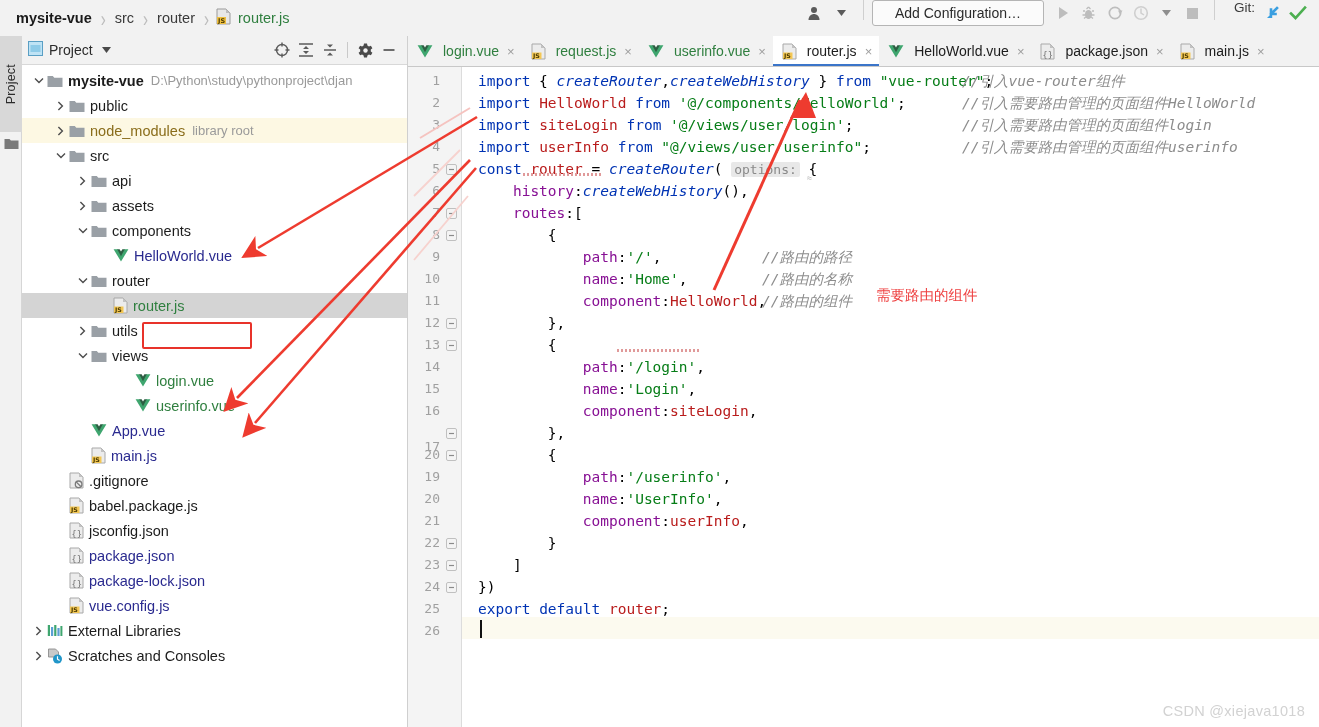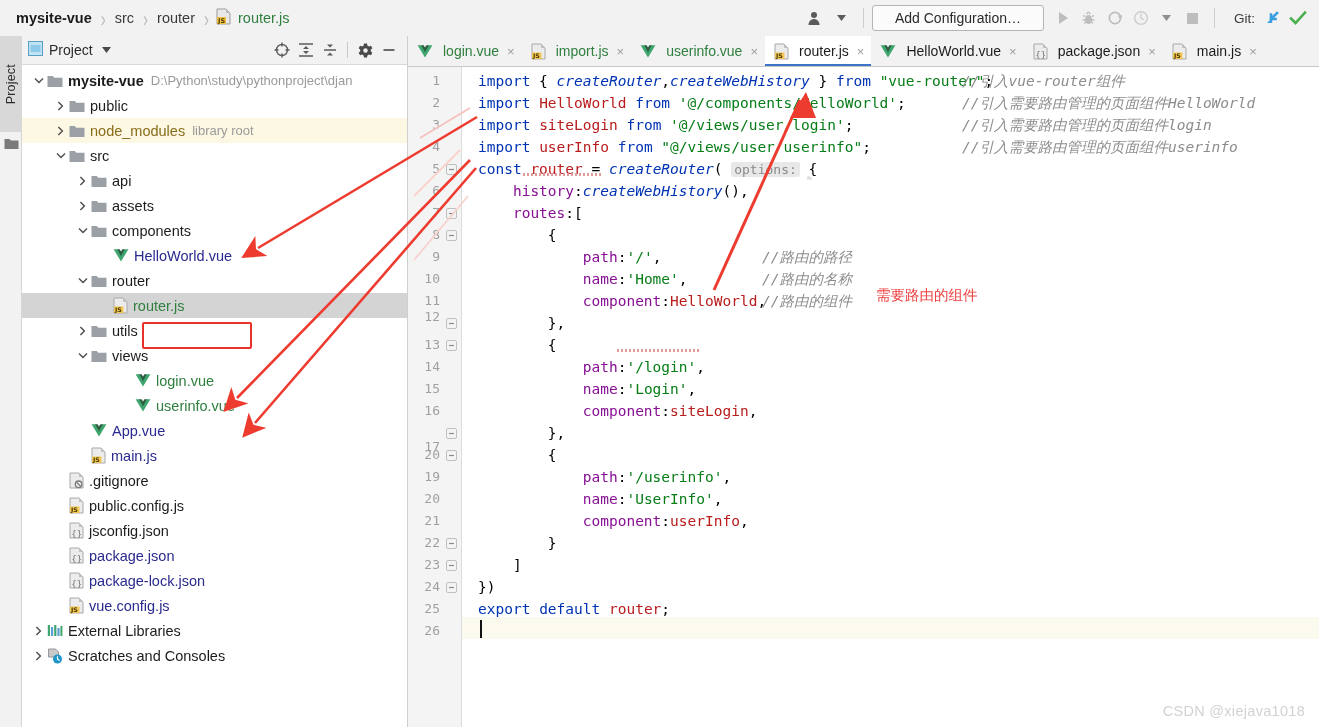--- a/index.html
+++ b/index.html
@@ -30,21 +30,21 @@
   }
   .crumb.bold { font-weight: bold; color: #1a1a1a; }
   .crumb-sep {
     color: #bdbdbd; font-size: 15px; padding: 0 7px; transform: scaleY(1.5);
   }
   .crumb.file { color: #2f7f3f; }
   .crumb-fileicon { margin-right: 5px; }
 
   .topbar-right {
     position: absolute; right: 0; top: 0; height: 36px;
-    display: flex; align-items: center; gap: 0px; padding-right: 8px;
+    display: flex; gap: 0px; padding-right: 8px;
   }
   .tb-icon {
     width: 26px; height: 26px; display: flex; align-items: center;
     justify-content: center; color: #6e6e6e;
   }
   .tb-sep {
     width: 1px; height: 20px; background: #cfcfcf; margin: 0 8px;
   }
   .add-config {
     height: 26px; min-width: 172px; border: 1px solid #b5b5b5; border-radius: 3px;
@@ -585,21 +585,21 @@
             <svg width="10" height="7"></svg>
           </span>
           <span class="node-icon">
             <svg width="15" height="17" viewBox="0 0 15 17">
               <path d="M1 1 h9 l4 4 v11 h-13 z" fill="#ececec" stroke="#a8a8a8" stroke-width="1"></path>
               <path d="M10 1 l4 4 h-4 z" fill="#c2c2c2"></path>
               <rect x="1" y="9.5" width="9.5" height="6.5" fill="#f3c755"></rect>
               <text x="2" y="15.1" font-size="6.3" font-family="DejaVu Sans, sans-serif" fill="#4a3a00" font-weight="bold">JS</text>
             </svg>
           </span>
-          <span class="node-label dark">public.config.js</span>
+          <span class="node-label dark">babel.package.js</span>
         </div>
         <div class="tree-row" style="padding-left: 32px;">
           <span class="arrow empty">
             <svg width="10" height="7"></svg>
           </span>
           <span class="node-icon">
             <svg width="15" height="17" viewBox="0 0 15 17">
               <path d="M1 1 h9 l4 4 v11 h-13 z" fill="#ececec" stroke="#a8a8a8" stroke-width="1"></path>
               <path d="M10 1 l4 4 h-4 z" fill="#c2c2c2"></path>
               <text x="2.3" y="14.6" font-size="8.5" font-family="DejaVu Sans, sans-serif" fill="#6e6e6e">{}</text>
@@ -696,21 +696,21 @@
       </div>
       <div class="tab">
         <span class="node-icon">
           <svg width="15" height="17" viewBox="0 0 15 17">
             <path d="M1 1 h9 l4 4 v11 h-13 z" fill="#ececec" stroke="#a8a8a8" stroke-width="1"></path>
             <path d="M10 1 l4 4 h-4 z" fill="#c2c2c2"></path>
             <rect x="1" y="9.5" width="9.5" height="6.5" fill="#f3c755"></rect>
             <text x="2" y="15.1" font-size="6.3" font-family="DejaVu Sans, sans-serif" fill="#4a3a00" font-weight="bold">JS</text>
           </svg>
         </span>
-        <span class="tab-label green">import.js</span>
+        <span class="tab-label green">request.js</span>
         <span class="tab-close">×</span>
       </div>
       <div class="tab">
         <span class="node-icon">
           <svg width="16" height="15" viewBox="0 0 16 15">
             <path d="M0.6 1.2 h4.2 L8 6.6 l3.2-5.4 h4.2 L8 13.6 Z" fill="#3fa66f"></path>
             <path d="M4.2 1.2 h2.4 L8 3.6 l1.4-2.4 h2.4 L8 8.2 Z" fill="#2c5e42"></path>
           </svg>
         </span>
         <span class="tab-label green">userinfo.vue</span>
@@ -769,21 +769,21 @@
         <div class="gutter-line" style="top: 28px;">2</div>
         <div class="gutter-line" style="top: 50px;">3</div>
         <div class="gutter-line" style="top: 72px;">4</div>
         <div class="gutter-line" style="top: 94px;">5</div>
         <div class="gutter-line" style="top: 116px;">6</div>
         <div class="gutter-line" style="top: 138px;">7</div>
         <div class="gutter-line" style="top: 160px;">8</div>
         <div class="gutter-line" style="top: 182px;">9</div>
         <div class="gutter-line" style="top: 204px;">10</div>
         <div class="gutter-line" style="top: 226px;">11</div>
-        <div class="gutter-line" style="top: 242px; text-align: right;">12</div>
+        <div class="gutter-line" style="top: 248px; text-align: right;">12</div>
         <div class="gutter-line" style="top: 270px;">13</div>
         <div class="gutter-line" style="top: 292px;">14</div>
         <div class="gutter-line" style="top: 314px;">15</div>
         <div class="gutter-line" style="top: 336px;">16</div>
         <div class="gutter-line" style="top: 372px;">17</div>
         <div class="gutter-line" style="top: 380px;">20</div>
         <div class="gutter-line" style="top: 402px;">19</div>
         <div class="gutter-line" style="top: 424px;">20</div>
         <div class="gutter-line" style="top: 446px;">21</div>
         <div class="gutter-line" style="top: 468px;">22</div>

